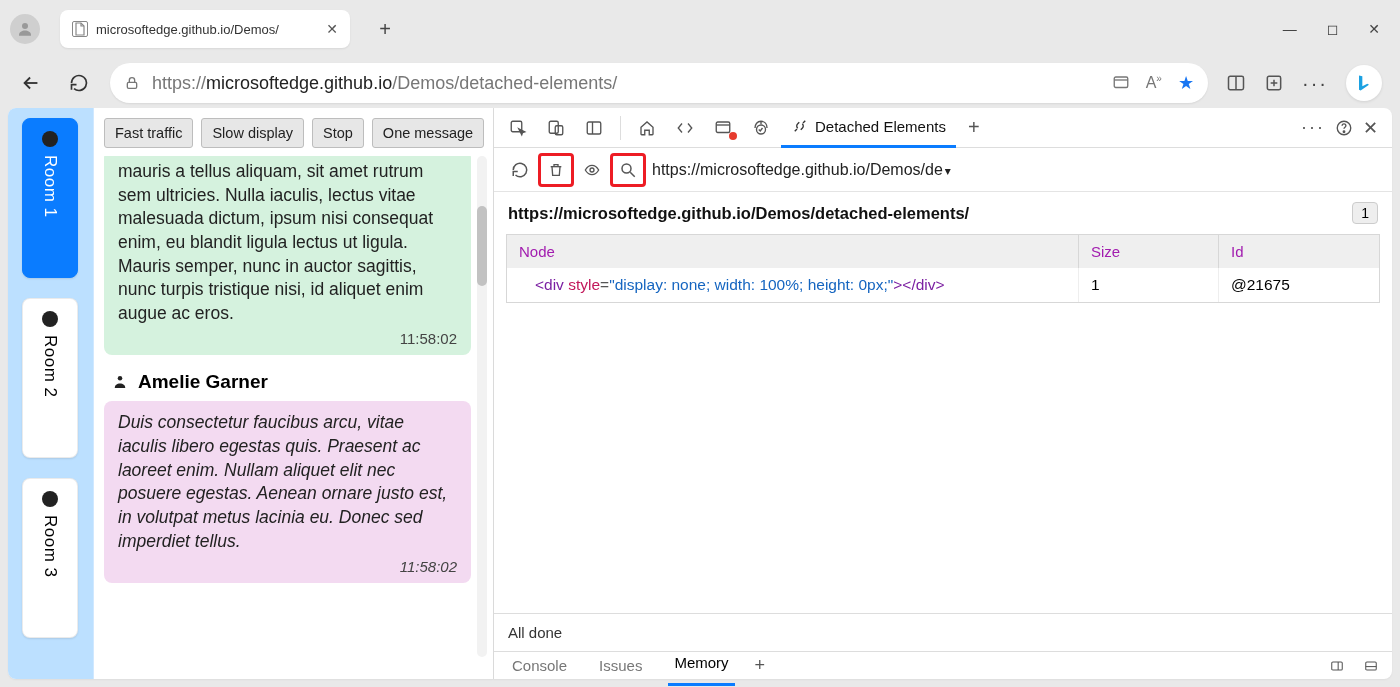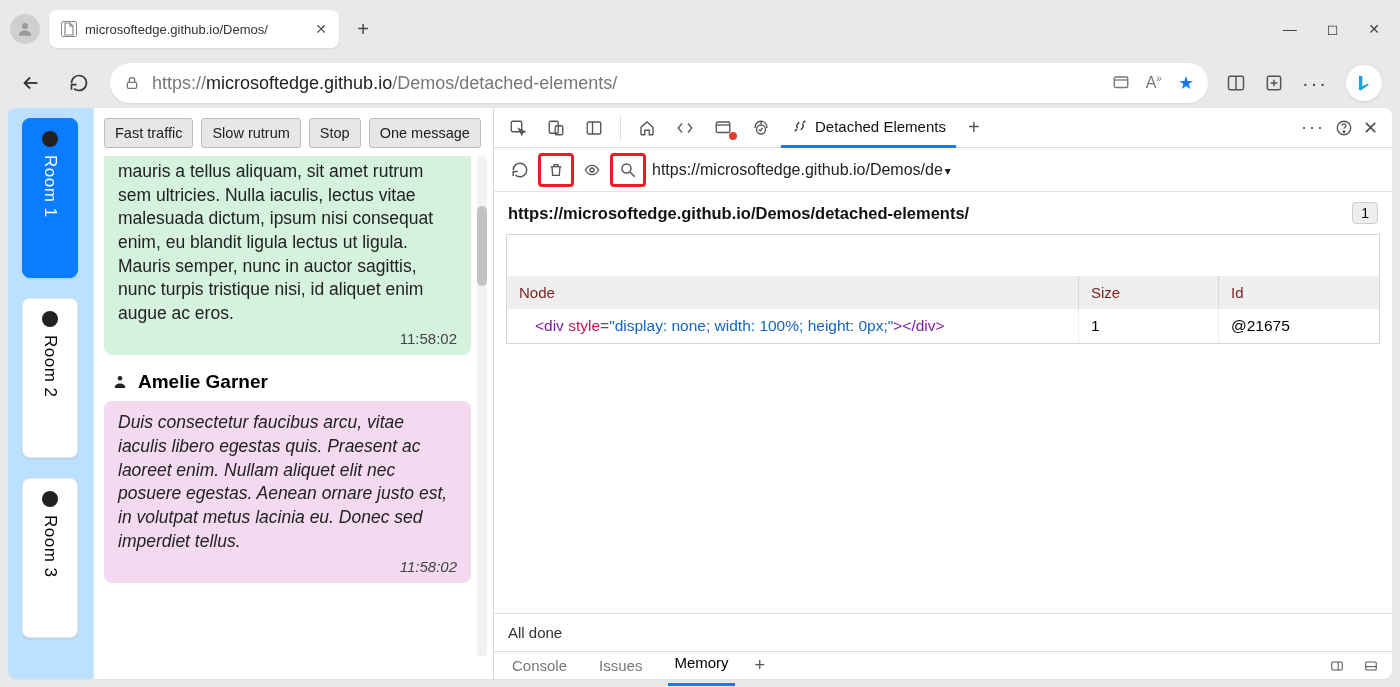--- a/index.html
+++ b/index.html
@@ -1,19 +1,19 @@
 <!DOCTYPE html>
 <html><head>
 <meta charset="utf-8">
 <style>
 * { box-sizing: border-box; margin: 0; padding: 0; font-family: -apple-system, "Segoe UI", Arial, sans-serif; }
 body { width: 1400px; height: 687px; background: #e9e9e9; overflow: hidden; position: relative; }
 
 
-.chrome-top { height: 58px; display: flex; align-items: center; padding: 0 10px; gap: 9px; }
+.chrome-top { height: 58px; display: flex; align-items: center; padding: 0 10px; gap: 20px; }
 .avatar { width: 30px; height: 30px; border-radius: 50%; background: #cfcfcf; display:flex; align-items:center; justify-content:center; color:#888; font-size:18px;}
 .tab { background: #fff; border-radius: 8px; height: 38px; display: flex; align-items: center; padding: 0 12px; gap: 8px; min-width: 290px; box-shadow: 0 1px 2px rgba(0,0,0,.08); }
 .tab .favicon { width:16px; height:16px; border:1px solid #888; border-radius:2px; display:flex; align-items:center; justify-content:center; font-size:10px; color:#888;}
 .tab .title { font-size: 13px; color:#333; flex:1; overflow:hidden; white-space:nowrap; text-overflow:ellipsis;}
 .tab .close { font-size:14px; color:#555; cursor:pointer; }
 .newtab { width:30px; height:30px; display:flex; align-items:center; justify-content:center; font-size:20px; color:#444; border-radius:4px;}
 .win-controls { margin-left:auto; display:flex; gap:30px; padding-right:10px; color:#444;}
 .win-controls span { font-size:14px; }
 
 
@@ -68,21 +68,21 @@
 .dt-tb-btn { width:36px; height:34px; display:flex; align-items:center; justify-content:center; color:#555; border-radius:4px;}
 .red-box { border:3px solid #ed1c24; }
 .dt-url { font-size:16px; color:#222; margin-left:6px;}
 .dt-url .drop { font-size:12px; margin-left:2px;}
 
 .dt-header { padding:10px 14px; display:flex; align-items:center; justify-content:space-between;}
 .dt-header .path { font-size:16.5px; color:#111; font-weight:700;}
 .dt-header .count { background:#eee; border:1px solid #ccc; border-radius:4px; padding:2px 8px; font-size:14px;}
 
 .dt-table { margin:0 12px; border:1px solid #d7d7d7;}
-.dt-table .th { display:flex; background:#efefef; font-size:15px; color:#7f1d1d;margin-top:41px;}
+.dt-table .th { display:flex; background:#efefef; font-size:15px; color:#a21caf;}
 .dt-table .th > div { padding:8px 12px; border-right:1px solid #d7d7d7;}
 .dt-table .th > div:last-child { border-right:none;}
 .col-node { flex: 0 0 572px;}
 .col-size { flex: 0 0 140px;}
 .col-id   { flex: 1;}
 .dt-table .row { display:flex; font-family: Consolas, "Courier New", monospace; font-size:15.5px; }
 .dt-table .row > div { padding:8px 12px; border-right:1px solid #eee;}
 .dt-table .row > div:last-child { border-right:none;}
 .row .node-cell { padding-left:28px !important;}
 .tok-tag { color:#7b1fa2;}
@@ -198,21 +198,21 @@
       </div>
       <div class="room-tab">
         <div class="room-dot"></div>
         <div class="room-label">Room 3</div>
       </div>
     </div>
 
     <div class="chat">
       <div class="toolbar">
         <button>Fast traffic</button>
-        <button>Slow rutrum</button>
+        <button>Slow display</button>
         <button>Stop</button>
         <button>One message</button>
       </div>
       <div class="messages">
         <div class="msg green" style="margin-top:-6px;">
           <span>mauris a tellus aliquam, sit amet rutrum sem ultricies. Nulla iaculis, lectus vitae malesuada dictum, ipsum nisi consequat enim, eu blandit ligula lectus ut ligula. Mauris semper, nunc in auctor sagittis, nunc turpis tristique nisi, id aliquet enim augue ac eros.</span>
           <span class="ts">11:58:02</span>
         </div>
         <div class="author">
           <span class="usr-icon">

